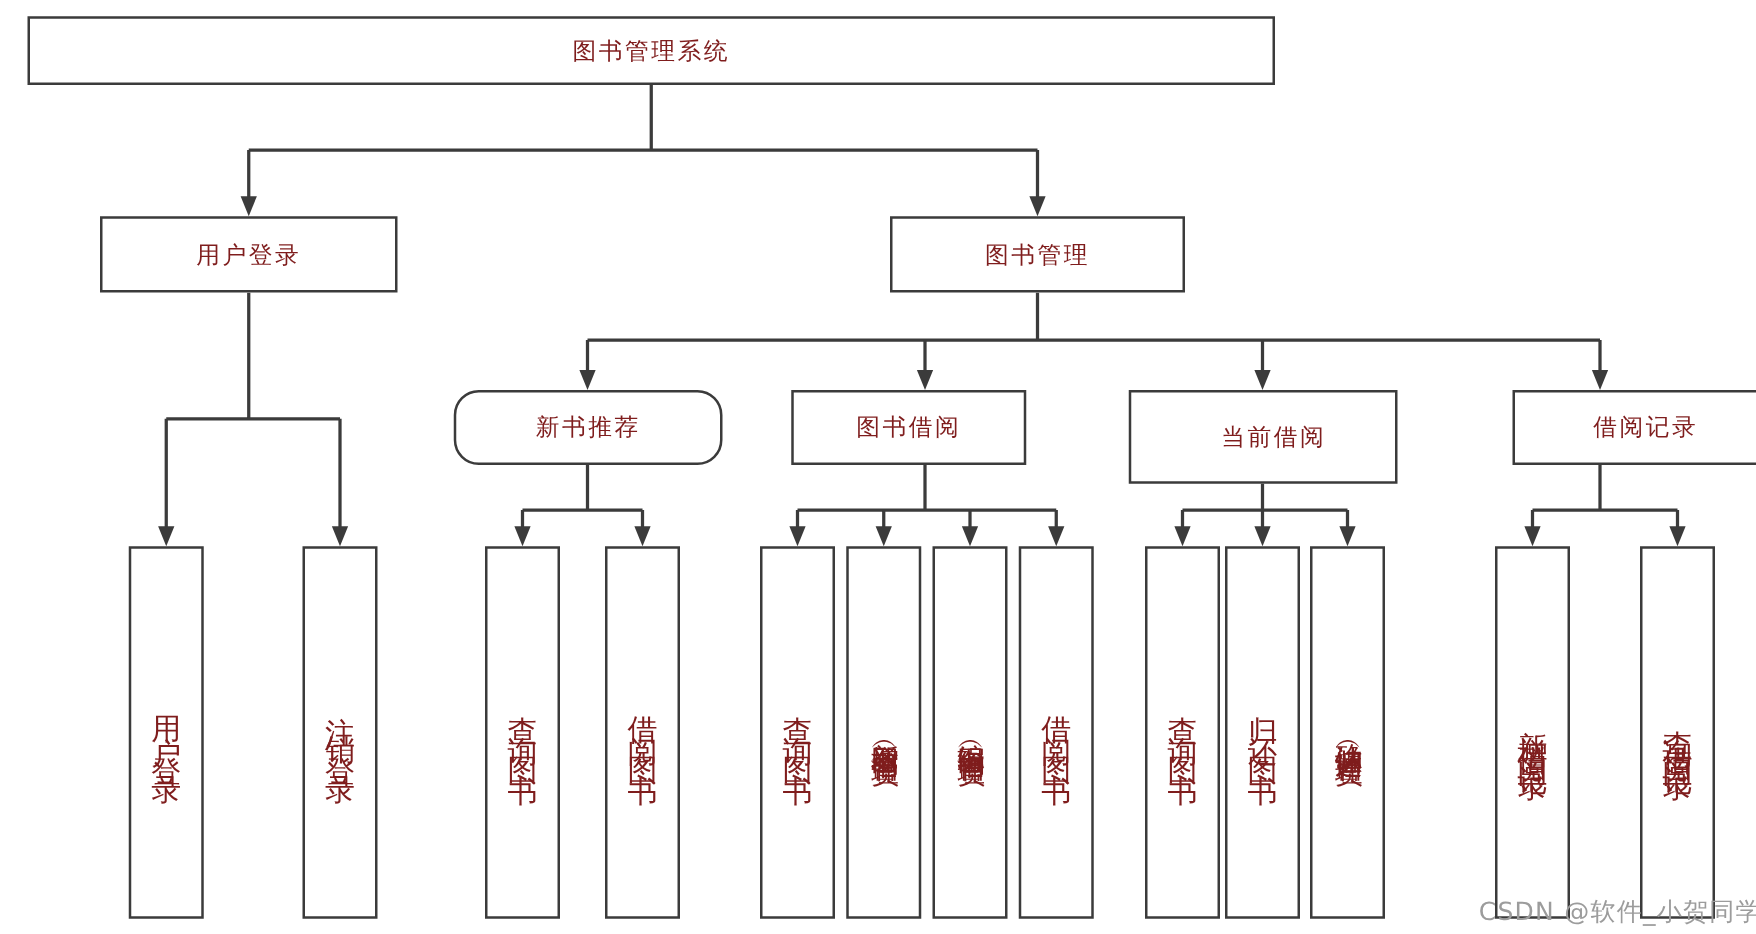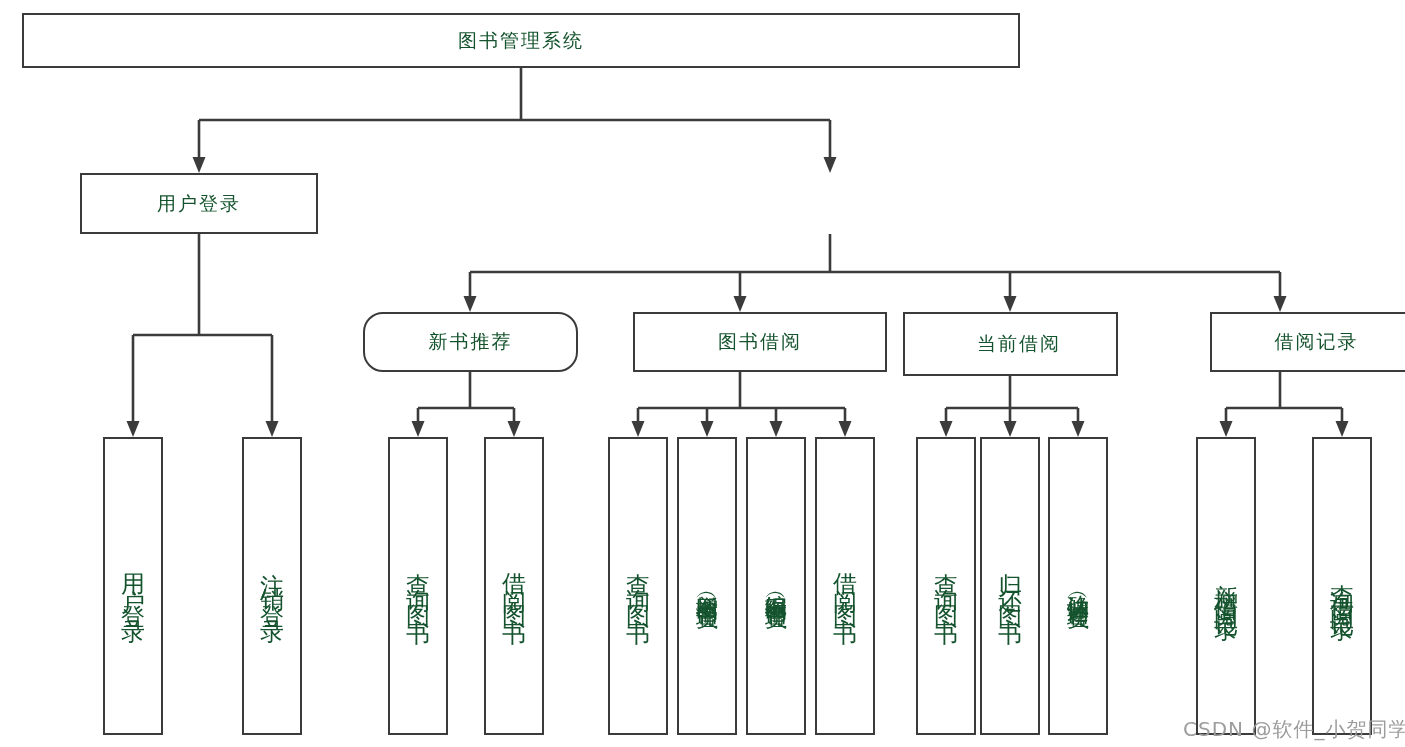--- a/index.html
+++ b/index.html
@@ -19,21 +19,21 @@
     position: absolute;
     left: 0;
     top: 0;
     z-index: 0;
   }
   .node {
     position: absolute;
     box-sizing: border-box;
     background: #ffffff;
     border: 2.5px solid #3b3b3b;
-    color: #14532d;
+    color: #7f1d1d;
     display: flex;
     align-items: center;
     justify-content: center;
     text-align: center;
     z-index: 1;
   }
   .h {
     font-size: 19px;
     letter-spacing: 2px;
     white-space: nowrap;
@@ -99,24 +99,25 @@
       <polygon points="1003.5,421 1016.5,421 1010,437"></polygon>
       <polygon points="1071.5,421 1084.5,421 1078,437"></polygon>
       <polygon points="1219.5,421 1232.5,421 1226,437"></polygon>
       <polygon points="1335.5,421 1348.5,421 1342,437"></polygon>
     </g>
   </svg>
 
   <div class="node h" style="left:22px; top:13px; width:998px; height:55px;">图书管理系统</div>
 
   <div class="node h" style="left:80px; top:173px; width:238px; height:61px;">用户登录</div>
+  <div class="node h" style="left:712px; top:173px; width:236px; height:61px;">图书管理</div>
 
   <div class="node h" style="left:363px; top:312px; width:215px; height:60px;border-radius:20px;">新书推荐</div>
-  <div class="node h" style="left:633px; top:312px; width:254px; height:60px;">图书借阅</div>
-  <div class="node h" style="left:903px; top:312px; width:215px; height:64px;padding-left:17px;">当前借阅</div>
+  <div class="node h" style="left:633px; top:312px; width:188px; height:60px;">图书借阅</div>
+  <div class="node h" style="left:903px; top:312px; width:215px; height:75px;padding-left:17px;">当前借阅</div>
   <div class="node h" style="left:1173px; top:312px; width:213px; height:60px;margin-left:37px;">借阅记录</div>
 
   <div class="node v ls-wide" style="left:103px; top:437px; width:60px; height:298px;">用户登录</div>
   <div class="node v ls-wide" style="left:242px; top:437px; width:60px; height:298px;">注销登录</div>
 
   <div class="node v ls-wide" style="left:388px; top:437px; width:60px; height:298px;">查询图书</div>
   <div class="node v ls-wide" style="left:484px; top:437px; width:60px; height:298px;">借阅图书</div>
 
   <div class="node v ls-wide" style="left:608px; top:437px; width:60px; height:298px;">查询图书</div>
   <div class="node v ls-tight" style="left:677px; top:437px; width:60px; height:298px;">新增图书（管理员）</div>

